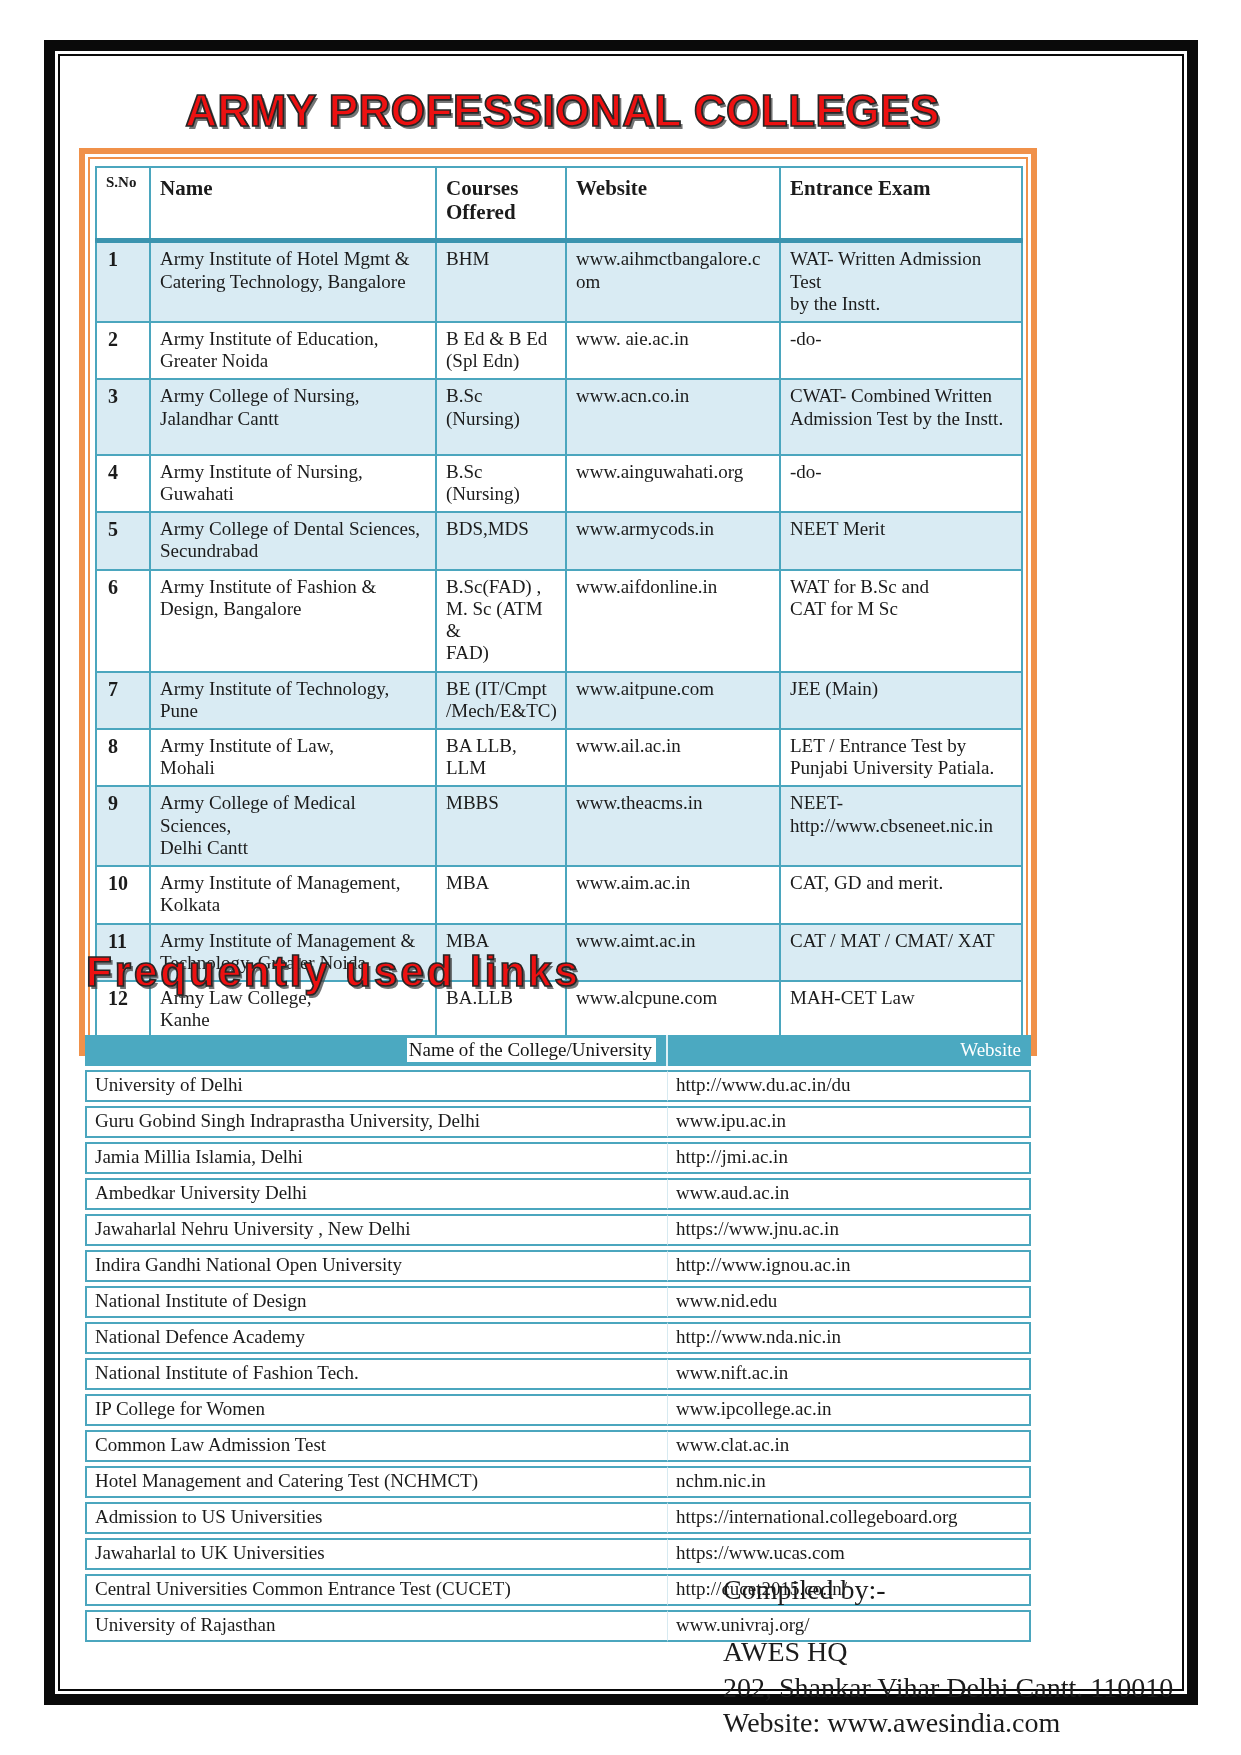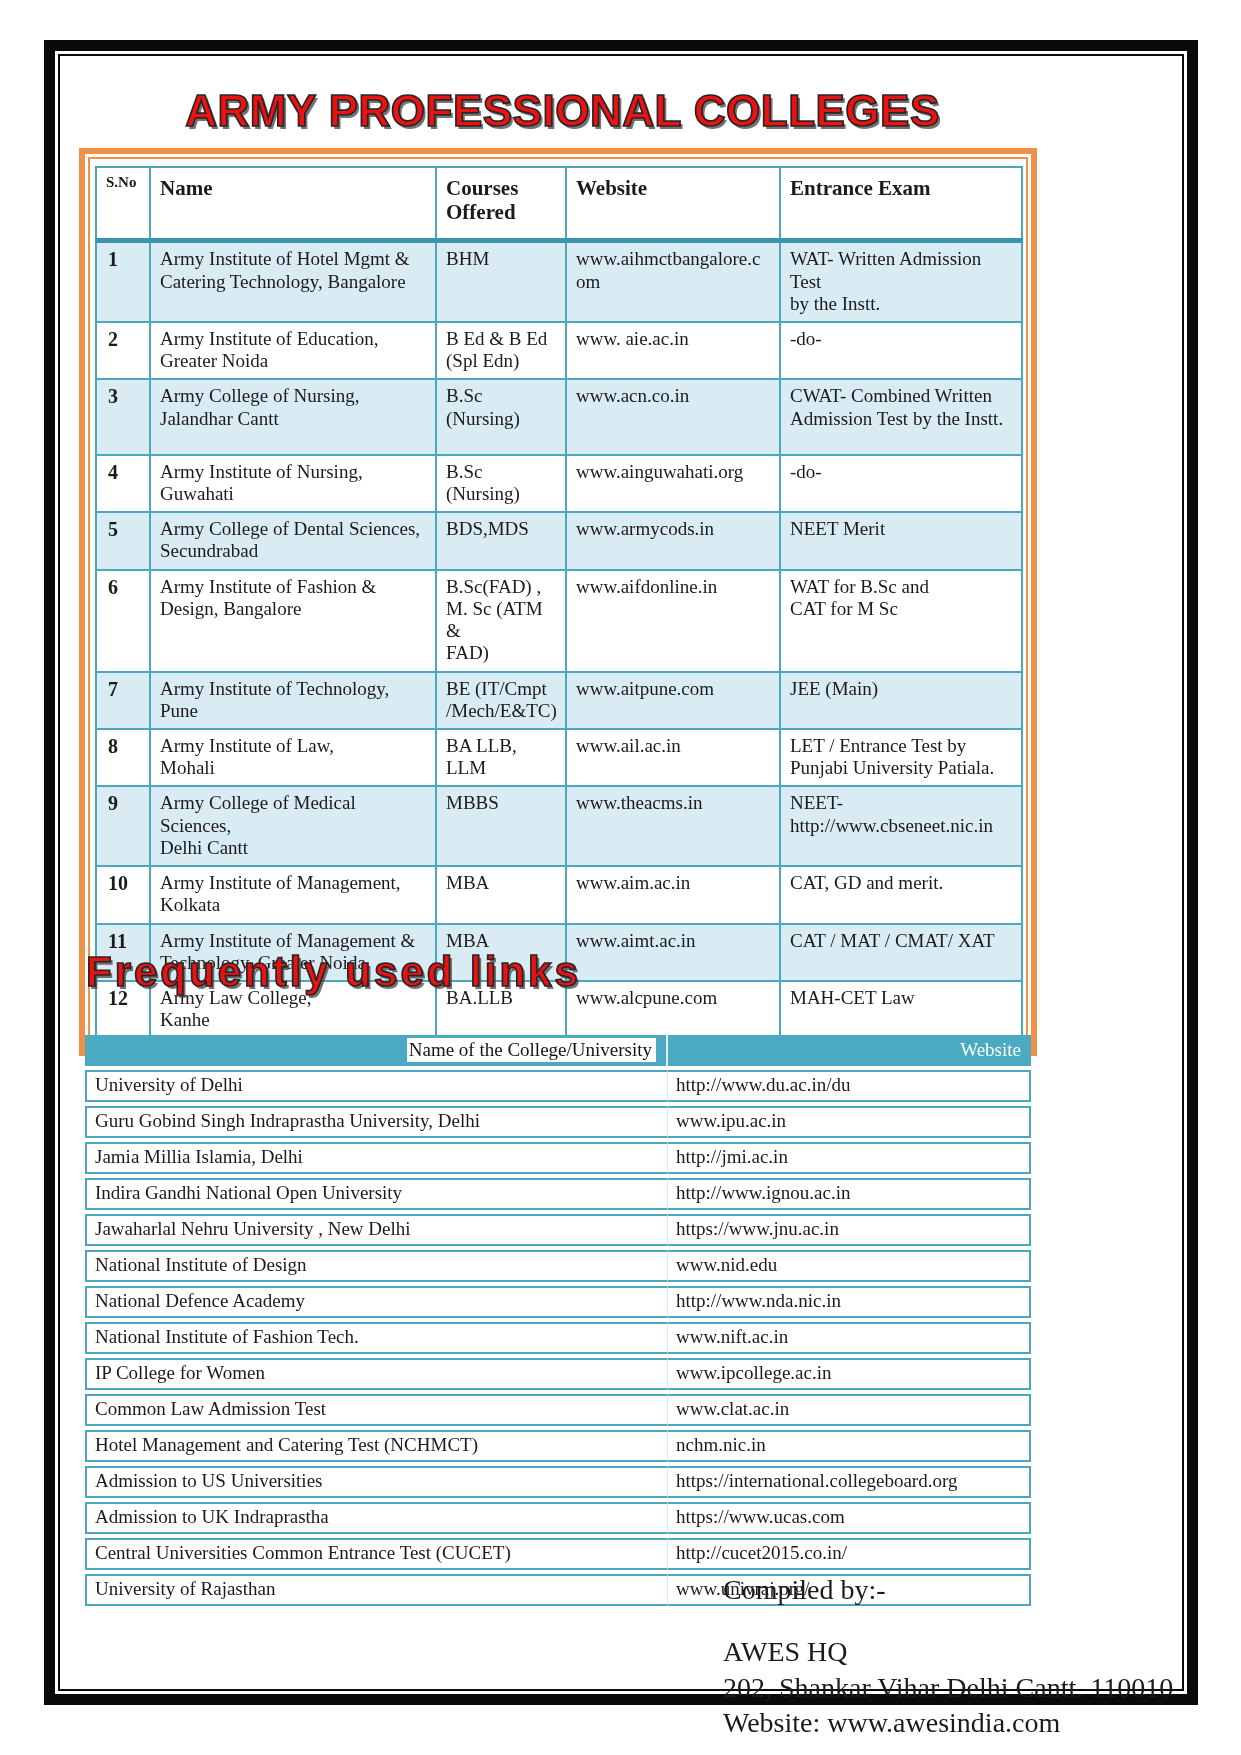--- a/index.html
+++ b/index.html
@@ -246,28 +246,32 @@
         </tr>
         <tr>
           <td>Guru Gobind Singh Indraprastha University, Delhi</td>
           <td>www.ipu.ac.in</td>
         </tr>
         <tr>
           <td>Jamia Millia Islamia, Delhi</td>
           <td>http://jmi.ac.in</td>
         </tr>
         <tr>
+          <td>Ambedkar University Delhi</td>
+          <td>www.aud.ac.in</td>
+        </tr>
+        <tr>
+          <td>Jawaharlal Nehru University , New Delhi</td>
+          <td>https://www.jnu.ac.in</td>
+        </tr>
+        <tr>
           <td>Indira Gandhi National Open University</td>
           <td>http://www.ignou.ac.in</td>
         </tr>
         <tr>
-          <td>Jawaharlal Nehru University , New Delhi</td>
-          <td>https://www.jnu.ac.in</td>
-        </tr>
-        <tr>
           <td>National Institute of Design</td>
           <td>www.nid.edu</td>
         </tr>
         <tr>
           <td>National Defence Academy</td>
           <td>http://www.nda.nic.in</td>
         </tr>
         <tr>
           <td>National Institute of Fashion Tech.</td>
           <td>www.nift.ac.in</td>
@@ -282,21 +286,21 @@
         </tr>
         <tr>
           <td>Hotel Management and Catering Test (NCHMCT)</td>
           <td>nchm.nic.in</td>
         </tr>
         <tr>
           <td>Admission to US Universities</td>
           <td>https://international.collegeboard.org</td>
         </tr>
         <tr>
-          <td>Admission to UK Indraprastha</td>
+          <td>Jawaharlal to UK Universities</td>
           <td>https://www.ucas.com</td>
         </tr>
         <tr>
           <td>Central Universities Common Entrance Test (CUCET)</td>
           <td>http://cucet2015.co.in/</td>
         </tr>
         <tr>
           <td>University of Rajasthan</td>
           <td>www.univraj.org/</td>
         </tr>

